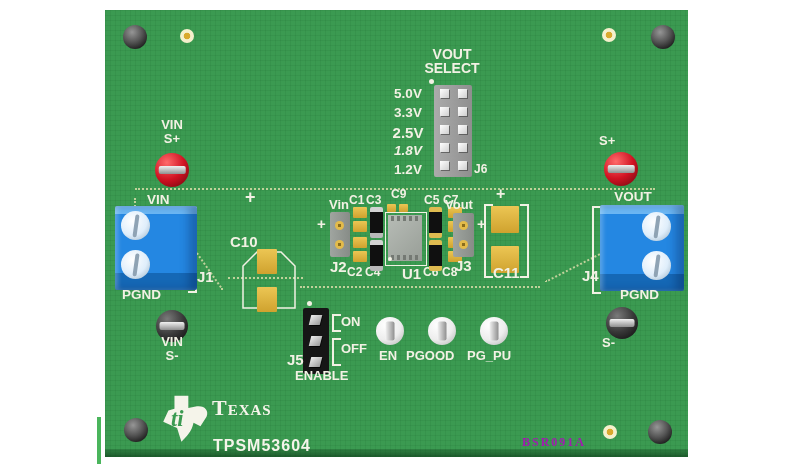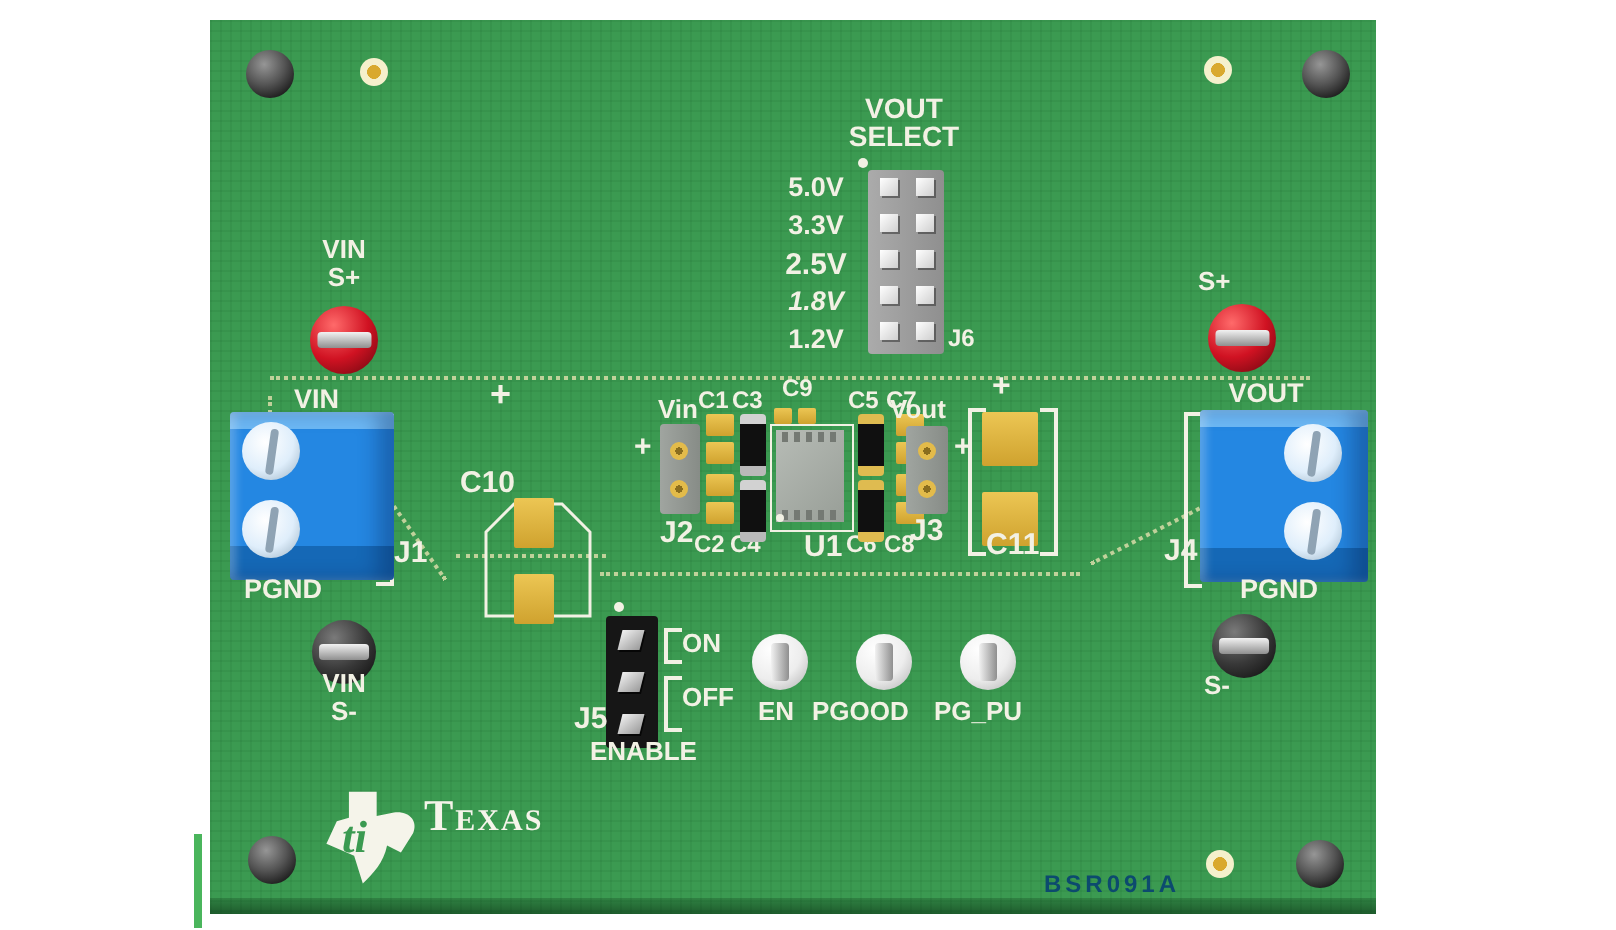--- a/index.html
+++ b/index.html
@@ -74,21 +74,21 @@
 
   .brL{position:absolute;width:7px;border-left:2px solid #f2f1e4;border-top:2px solid #f2f1e4;border-bottom:2px solid #f2f1e4;}
   .brR{position:absolute;width:7px;border-right:2px solid #f2f1e4;border-top:2px solid #f2f1e4;border-bottom:2px solid #f2f1e4;}
 
   .vias{position:absolute;height:0;border-top:2px dotted rgba(238,228,180,0.75);}
   .viasV{position:absolute;width:0;border-left:2px dotted rgba(238,228,180,0.75);}
 
   .brand{position:absolute;color:#f5f4ea;font-family:"Liberation Serif",serif;
         font-variant:small-caps;font-weight:bold;letter-spacing:1px;font-size:22px;line-height:1;}
   .pn{position:absolute;color:#f5f4ea;font-weight:bold;font-size:16px;letter-spacing:1px;}
-  .bid{position:absolute;color:#0c4a6e;font-weight:bold;font-size:12px;letter-spacing:2px;}
+  .bid{position:absolute;color:#a21caf;font-weight:bold;font-size:12px;letter-spacing:2px;font-family:Liberation Serif, serif;}
 </style>
 </head>
 <body>
 
 <div class="stage">
   <div class="board"></div>
   <div class="sliver"></div>
 
   <div class="hole" style="left:123px;top:25px;"></div>
   <div class="hole" style="left:651px;top:25px;"></div>
@@ -249,14 +249,15 @@
   <div class="tp tp-blk" style="left:606px;top:307px;">
       <span class="pinH"></span>
     </div>
   <div class="silk ctr" style="left:602px;top:336px;">S-</div>
 
   <svg class="abs" style="left:158px;top:393px;" width="52" height="56" viewBox="0 0 60 60">
     <path d="M19,1 L35,1 L35,15 L45,13 C54,12 59,18 56,25 L49,36 L41,32 C39,42 33,48 27,54 L22,38 L6,31 L12,18 L19,16 Z" fill="#f5f4ea"></path>
     <text x="15" y="36" font-family="Liberation Serif, serif" font-style="italic" font-weight="bold" font-size="26" fill="#3b9a51">ti</text>
   </svg>
   <div class="brand" style="left:212px;top:397px;">Texas</div>
+  <div class="pn" style="left:213px;top:437px;">TPSM53604</div>
   <div class="bid" style="left:522px;top:435px;">BSR091A</div>
 </div>
 
 </body></html>

